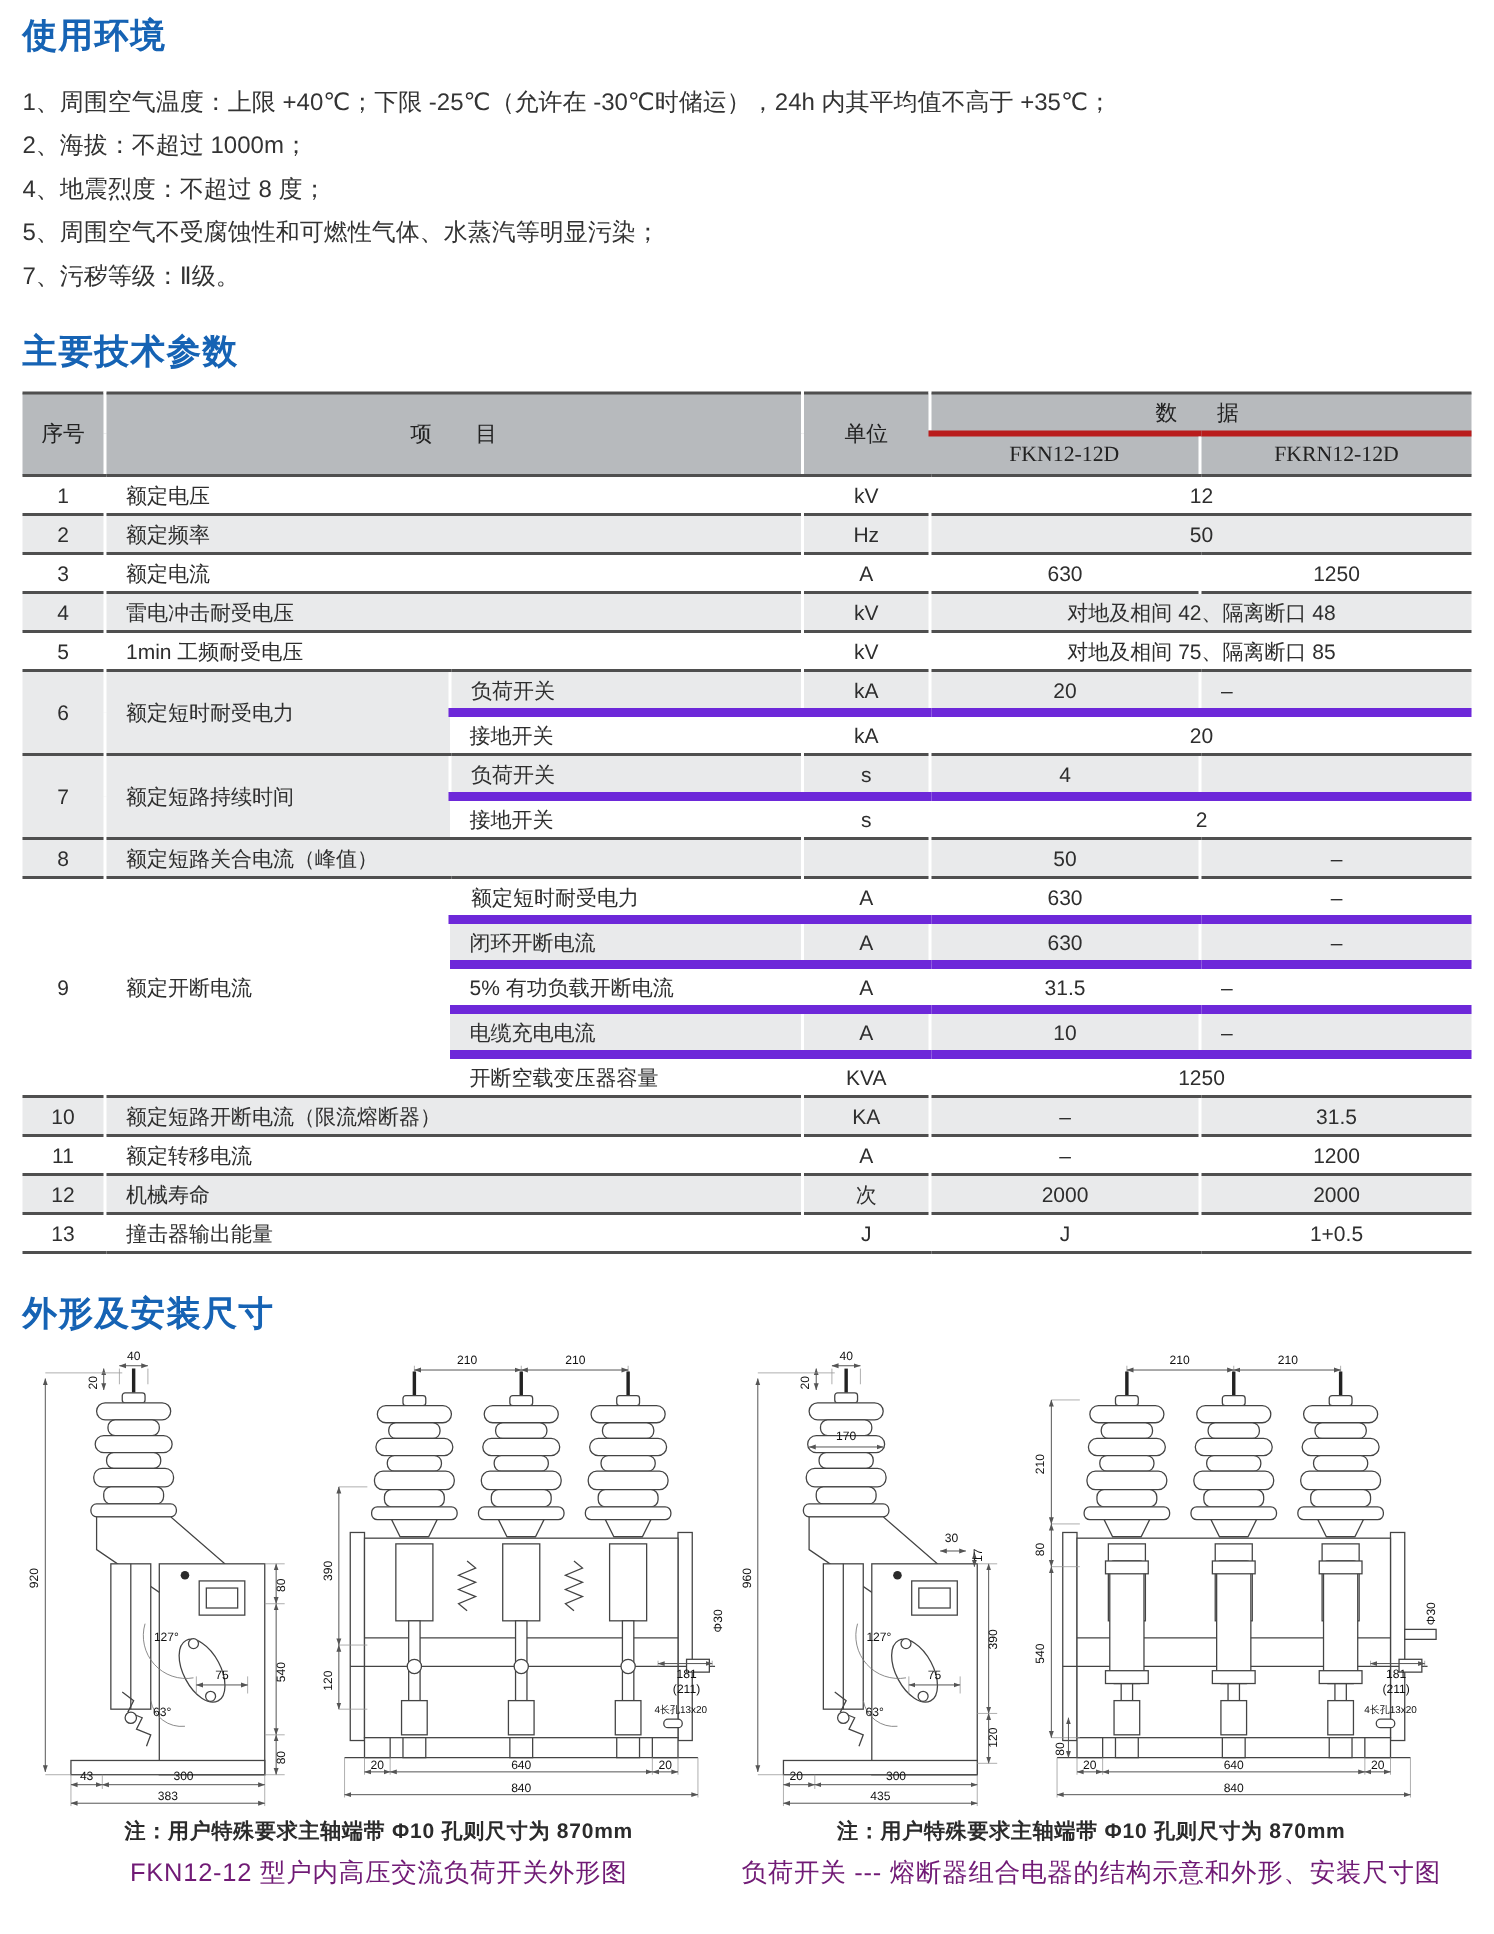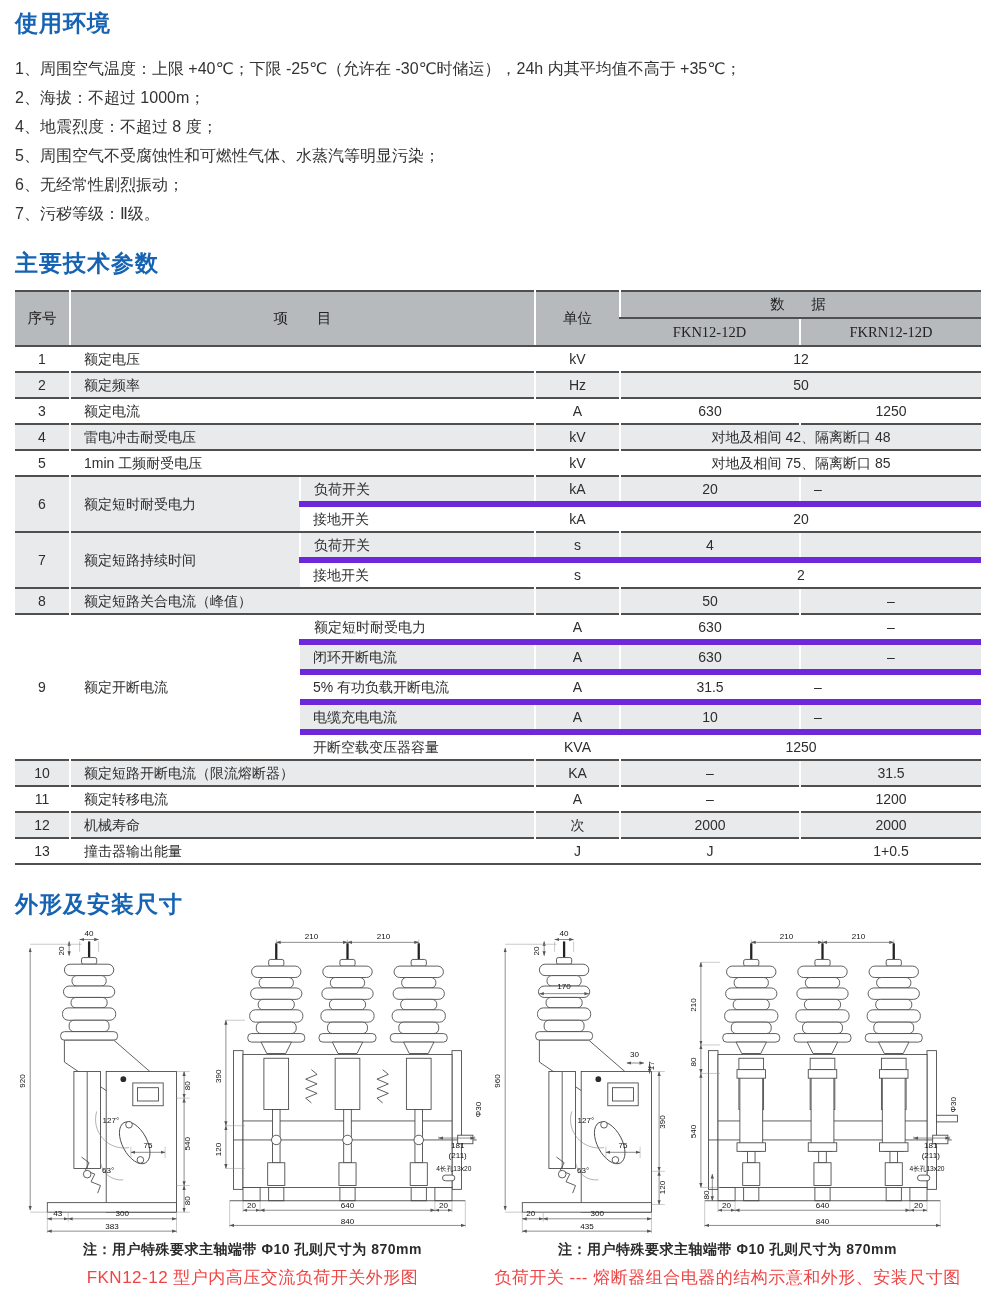--- a/index.html
+++ b/index.html
@@ -36,21 +36,21 @@
   table.params col.c-d2    { width:181px; }
 
   table.params thead th {
     background:#b7babd; font-weight:normal; font-size:14.5px; color:#222;
     text-align:center; padding:0 4px; border-left:2px solid #ffffff;
   }
   table.params thead tr.h1 th { height:27px; }
   table.params thead tr.h2 th { height:28px; }
   table.params thead th:first-child { border-left:none; }
   table.params thead tr.h1 { border-top:2px solid #4f4f4f; }
-  table.params thead tr.h2 th { border-top:2px solid #b91c1c; }
+  table.params thead tr.h2 th { border-top:4px solid #b91c1c; }
   table.params thead th.rs { border-bottom:2px solid #4f4f4f;font-family:Liberation Serif, serif; }
   table.params thead th.data-head { border-bottom:2px solid #4f4f4f; letter-spacing:6px; }
 
   table.params tbody td {
     height:25px; padding:1px 8px; text-align:center;
     border-left:2px solid #ffffff; line-height:22px;
   }
   table.params tbody td:first-child { border-left:none; }
   table.params tbody tr:nth-child(even) { background:#e9eaeb; }
   table.params tbody tr.gs td { border-top:2px solid #4f4f4f; }
@@ -59,21 +59,21 @@
   table.params tbody td.al { text-align:left; padding-left:13px; }
 
   .figs { display:flex; justify-content:space-between; margin-top:10px; }
   .fig { display:flex; flex-direction:column; }
   .fig-views { display:flex; align-items:flex-end; }
   .fig-note {
     text-align:center; font-size:14px; font-weight:bold; color:#2b2b2b;
     margin-top:6px; letter-spacing:0.5px;
   }
   .fig-caption {
-    text-align:center; font-size:17px; color:#ef4444; margin-top:7px;
+    text-align:center; font-size:17px; color:#701a75; margin-top:7px;
     letter-spacing:0.5px;
   }
 
   svg .art  { fill:#ffffff; stroke:#444444; stroke-width:0.9; }
   svg .artd { fill:#2b2b2b; stroke:none; }
   svg .wire { fill:none; stroke:#444444; stroke-width:0.9; }
   svg .ext  { stroke:#999999; stroke-width:0.55; }
   svg .dim  { stroke:#555555; stroke-width:0.7;
               marker-start:url(#arw); marker-end:url(#arw); }
   svg .arc  { fill:none; stroke:#777777; stroke-width:0.6; }
@@ -192,21 +192,20 @@
 </svg>
 
 <div class="page">
 
   <h2 class="sec-title sec-env-title">使用环境</h2>
   <ul class="env-list">
       <li>1、周围空气温度：上限 +40℃；下限 -25℃（允许在 -30℃时储运），24h 内其平均值不高于 +35℃；</li>
       <li>2、海拔：不超过 1000m；</li>
       <li>4、地震烈度：不超过 8 度；</li>
       <li>5、周围空气不受腐蚀性和可燃性气体、水蒸汽等明显污染；</li>
-      <li>6、无经常性剧烈振动；</li>
       <li>7、污秽等级：Ⅱ级。</li>
     </ul>
 
   <h2 class="sec-title sec-params-title">主要技术参数</h2>
 
   <table class="params">
     <colgroup>
       <col class="c-no">
         <col class="c-item">
         <col class="c-sub">

